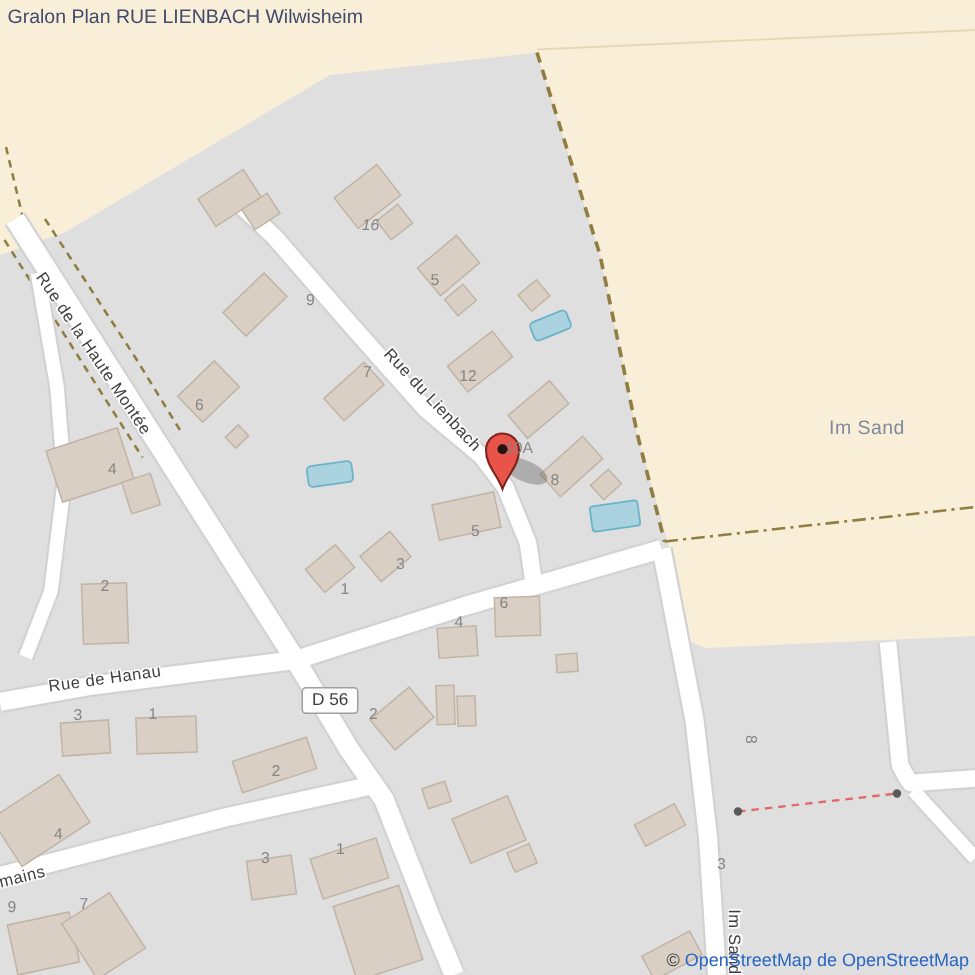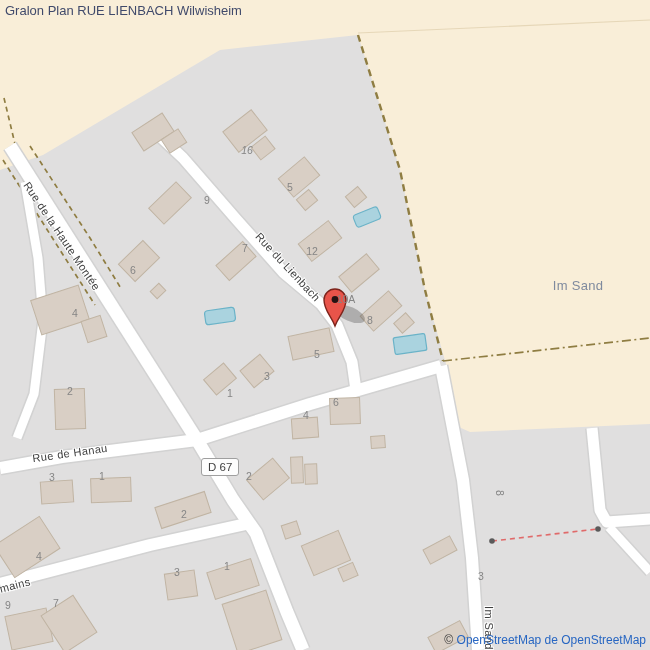--- a/index.html
+++ b/index.html
@@ -167,17 +167,17 @@
     <div class="lbl hn" style="left: 184px; top: 514px; transform: translate(-50%, -50%) rotate(0deg);">2</div>
     <div class="lbl hn" style="left: 177px; top: 572px; transform: translate(-50%, -50%) rotate(0deg);">3</div>
     <div class="lbl hn" style="left: 227px; top: 566px; transform: translate(-50%, -50%) rotate(0deg);">1</div>
     <div class="lbl hn" style="left: 500px; top: 493px; transform: translate(-50%, -50%) rotate(90deg);">8</div>
     <div class="lbl hn" style="left: 481px; top: 576px; transform: translate(-50%, -50%) rotate(0deg);">3</div>
     <div class="lbl hn" style="left: 39px; top: 556px; transform: translate(-50%, -50%) rotate(0deg);">4</div>
     <div class="lbl hn" style="left: 8px; top: 605px; transform: translate(-50%, -50%) rotate(0deg);">9</div>
     <div class="lbl hn" style="left: 56px; top: 603px; transform: translate(-50%, -50%) rotate(0deg);">7</div>
   </div>
 <div class="lbl place" id="place-label" style="left: 578px; top: 285px;">Im Sand</div>
-<div id="road-badge">D 67</div>
+<div id="road-badge">D 56</div>
 <div id="attrib">
   <span class="cp">©</span>
   <span class="lk">OpenStreetMap de OpenStreetMap</span>
 </div>
 
 </body></html>

